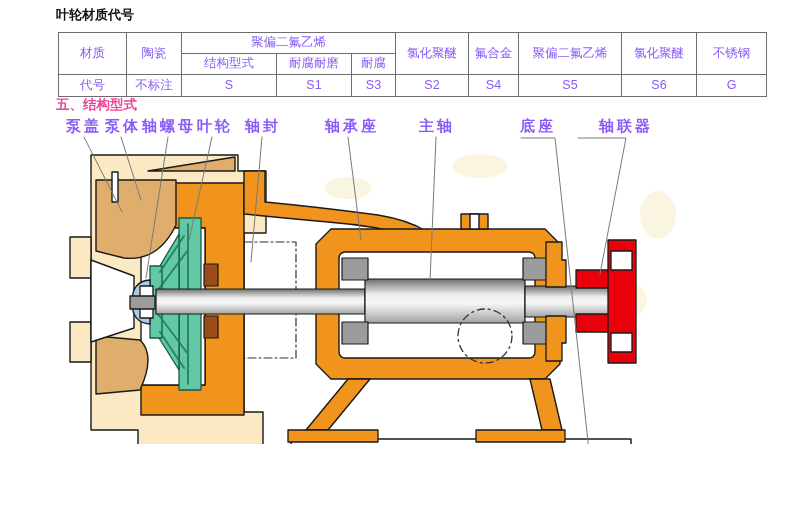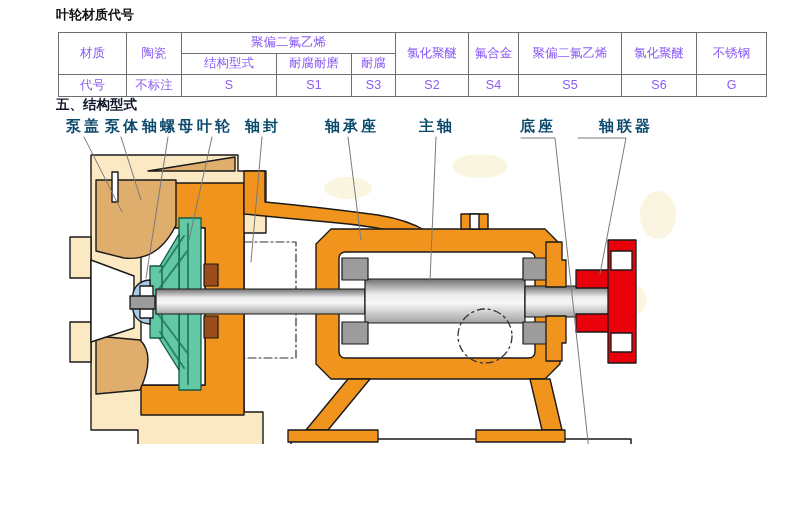--- a/index.html
+++ b/index.html
@@ -12,25 +12,25 @@
   }
   .mat-table{
     position:absolute;left:10px;top:32px;border-collapse:collapse;table-layout:fixed;
     width:708px;font-size:12.5px;color:#8b5cf6;
   }
   .mat-table td{
     border:1px solid #6e6e6e;text-align:center;vertical-align:middle;
     padding:0;height:20px;line-height:1.1;overflow:hidden;white-space:nowrap;
   }
   .section-heading{
-    position:absolute;left:8px;top:96px;font-size:13.5px;font-weight:bold;color:#0f172a;
+    position:absolute;left:8px;top:96px;font-size:13.5px;font-weight:bold;color:#ec4899;
   }
   .part-label{
     position:absolute;top:117px;font-family:"Liberation Serif", serif;
-    font-size:15px;font-weight:bold;color:#0c4a6e;letter-spacing:3px;white-space:nowrap;
+    font-size:15px;font-weight:bold;color:#8b5cf6;letter-spacing:3px;white-space:nowrap;
   }
   svg.diagram{position:absolute;left:0;top:0;}
 </style>
 </head>
 <body>
 
 <div class="page">
 
   <div class="doc-title">叶轮材质代号</div>
 

